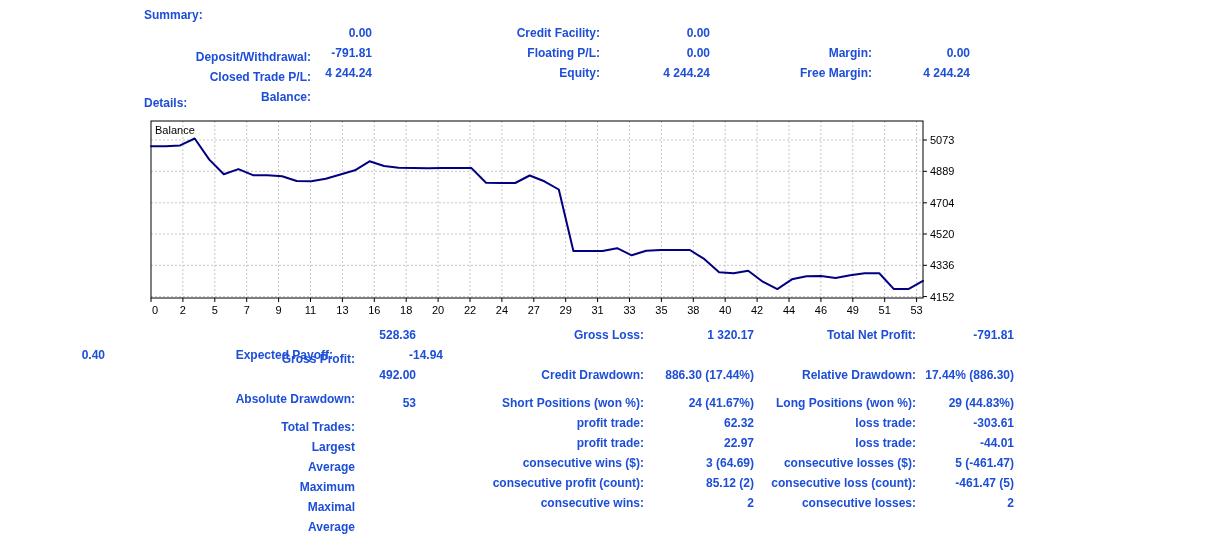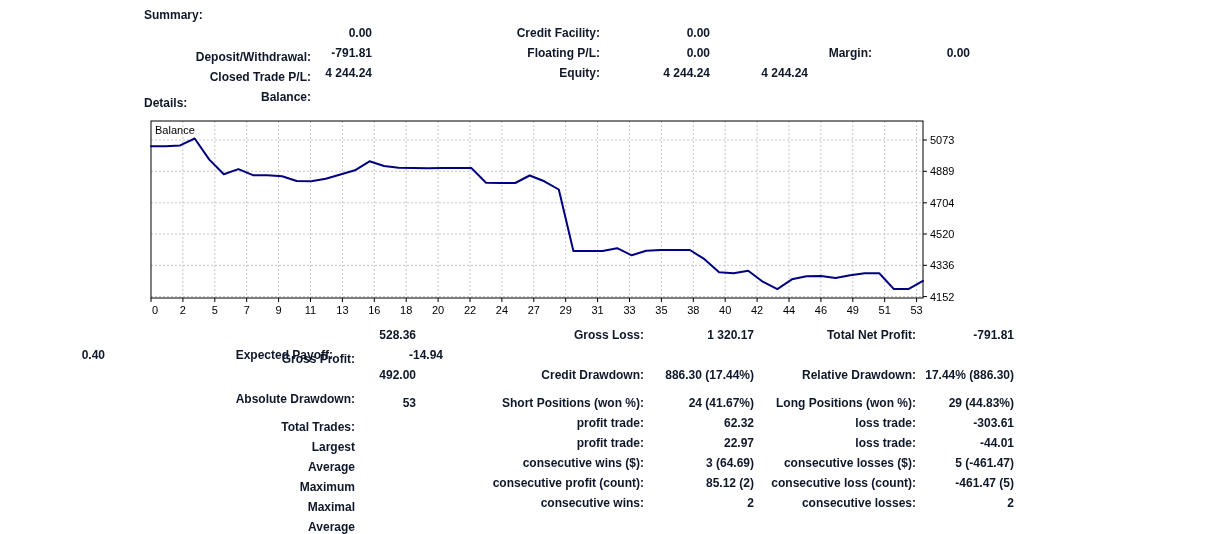--- a/index.html
+++ b/index.html
@@ -1,18 +1,18 @@
 <!DOCTYPE html>
 <html><head>
 <meta charset="utf-8">
 <style>
   html,body { margin:0; padding:0; background:#fff; }
   .page {
     position:relative; width:1213px; height:534px; background:#ffffff;
-    font-family:"Liberation Sans", sans-serif; color:#0f172a; overflow:hidden;
+    font-family:"Liberation Sans", sans-serif; color:#1d4ed8; overflow:hidden;
   }
   .heading {
     position:absolute; left:144px; font-size:12px; font-weight:bold; white-space:nowrap;
   }
   #summary-heading { top:8px; }
   #details-heading  { top:96px; }
   .table { position:absolute; left:0; width:990px; }
   #summary-table { top:23px; }
   #stats-table   { top:325px;padding-left:44px; }
   .row { display:flex; height:20px; line-height:20px; font-size:12px; font-weight:bold; }
@@ -45,20 +45,21 @@
         <span class="c2l">Floating P/L:</span>
         <span class="c2v">0.00</span>
         <span class="c3l">Margin:</span>
         <span class="c3v">0.00</span>
       </div>
       <div class="row">
         <span class="c1l">Balance:</span>
         <span class="c1v">4 244.24</span>
         <span class="c2l">Equity:</span>
         <span class="c2v">4 244.24</span>
+        <span class="c3l">Free Margin:</span>
         <span class="c3v">4 244.24</span>
       </div>
     </div>
 
   <div class="heading" id="details-heading">Details:</div>
 
   <div class="chart">
     <svg id="chart-svg" width="772" height="177" viewBox="0 0 772 177">
         <rect x="0" y="0" width="772" height="177" fill="#ffffff" stroke="none"></rect>
         <line x1="0" y1="19.0" x2="772" y2="19.0" stroke="#c6c6c6" stroke-width="1" stroke-dasharray="2 2"></line>

